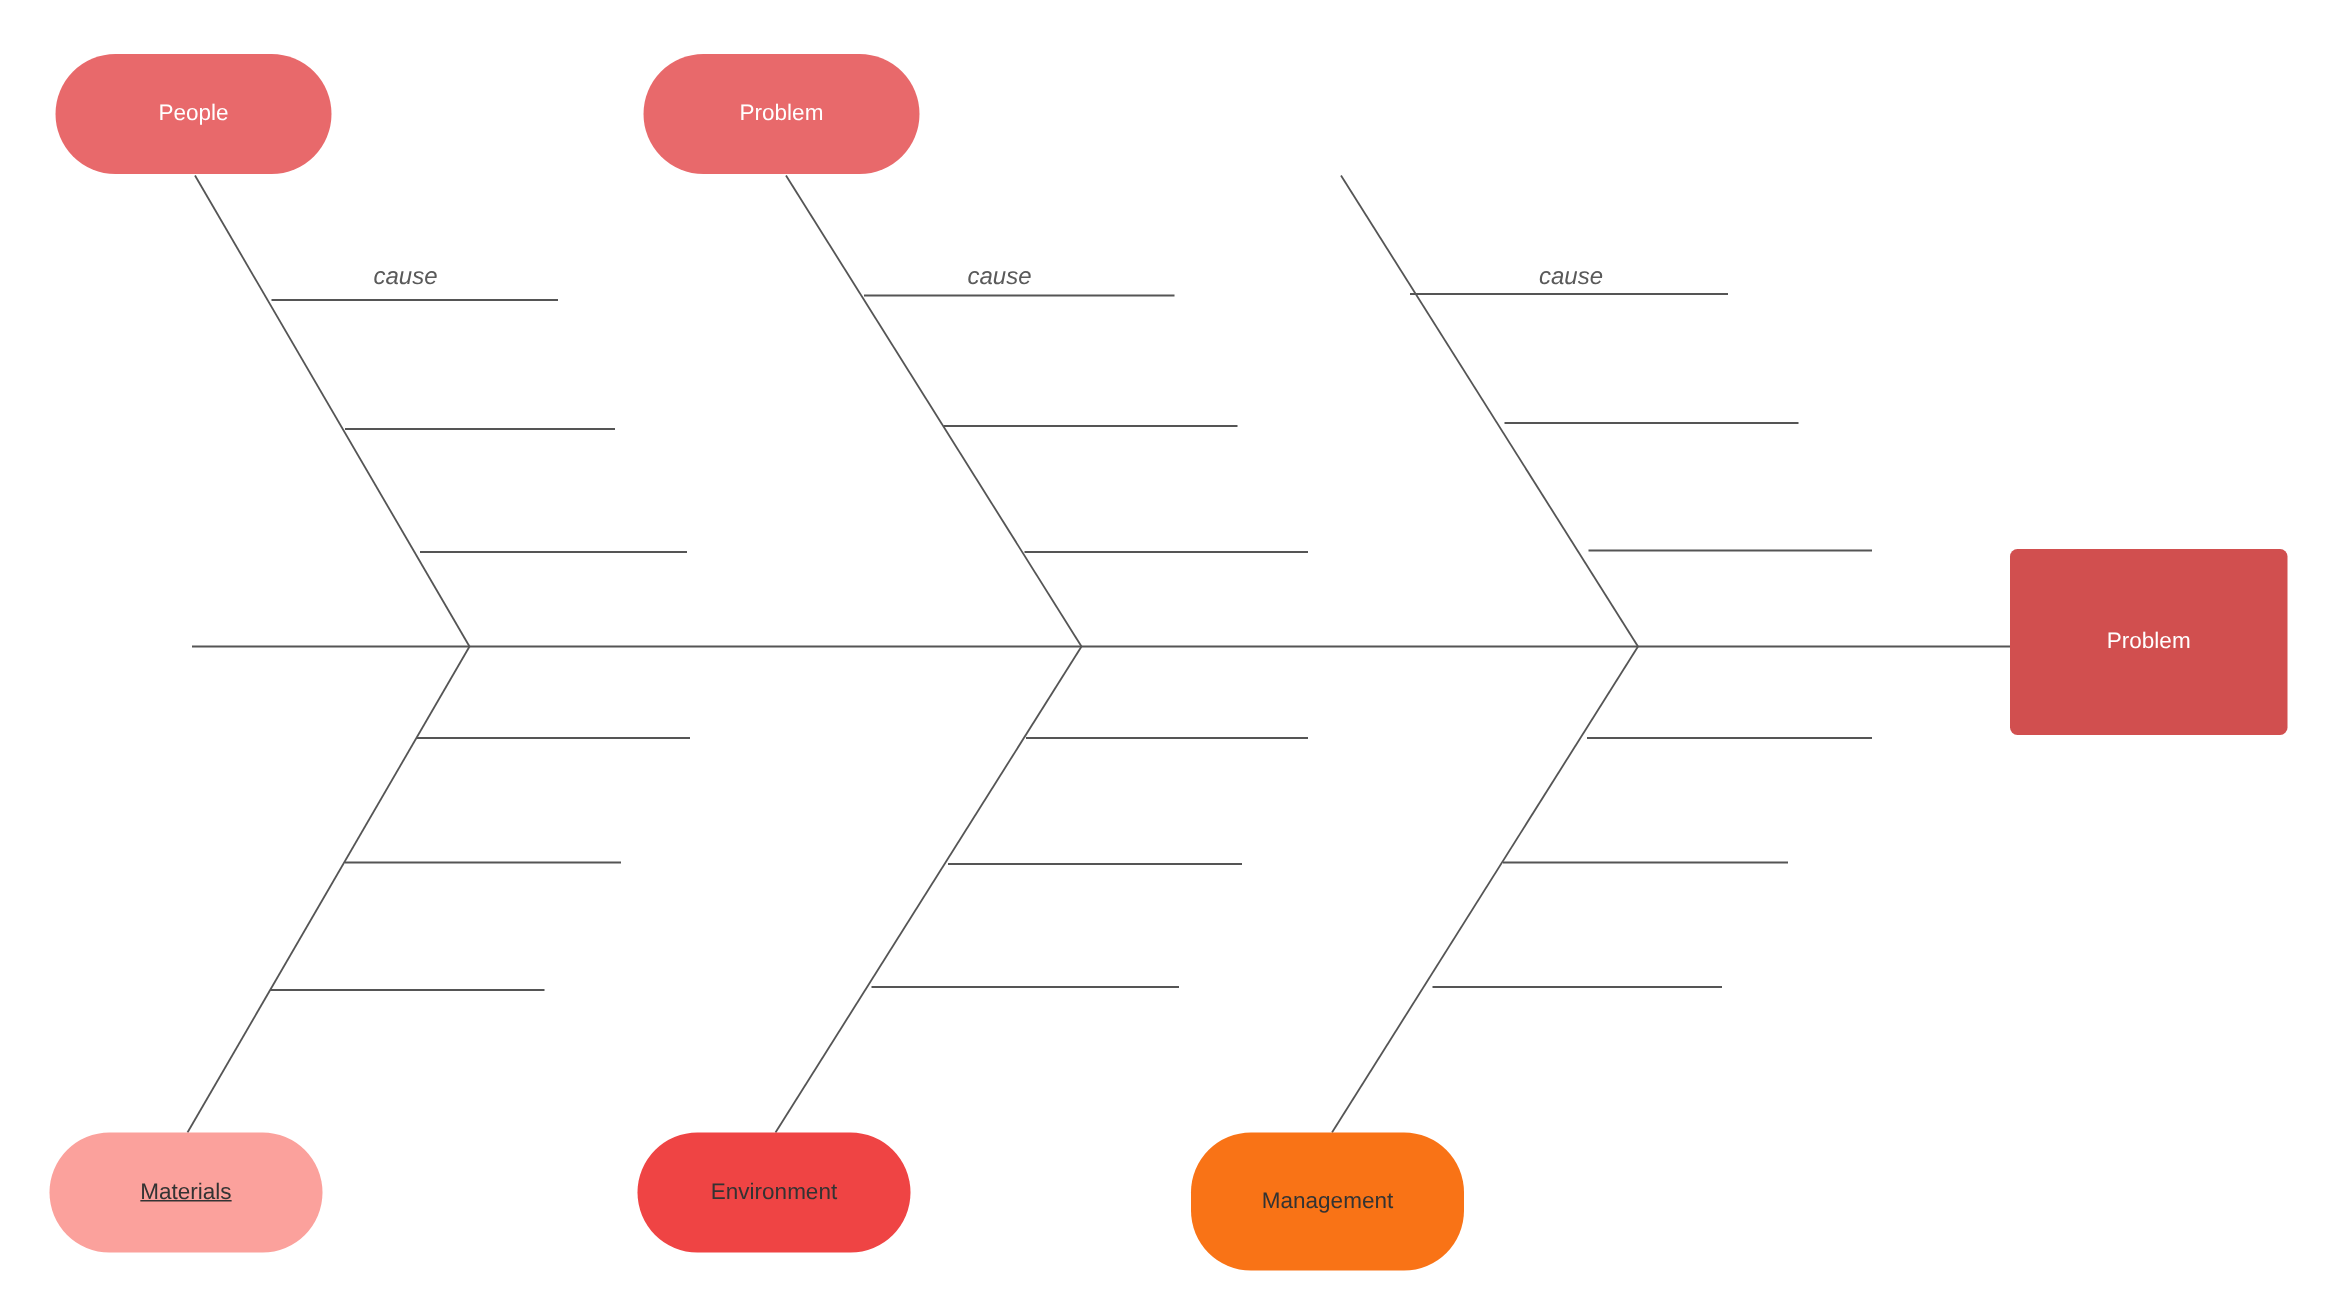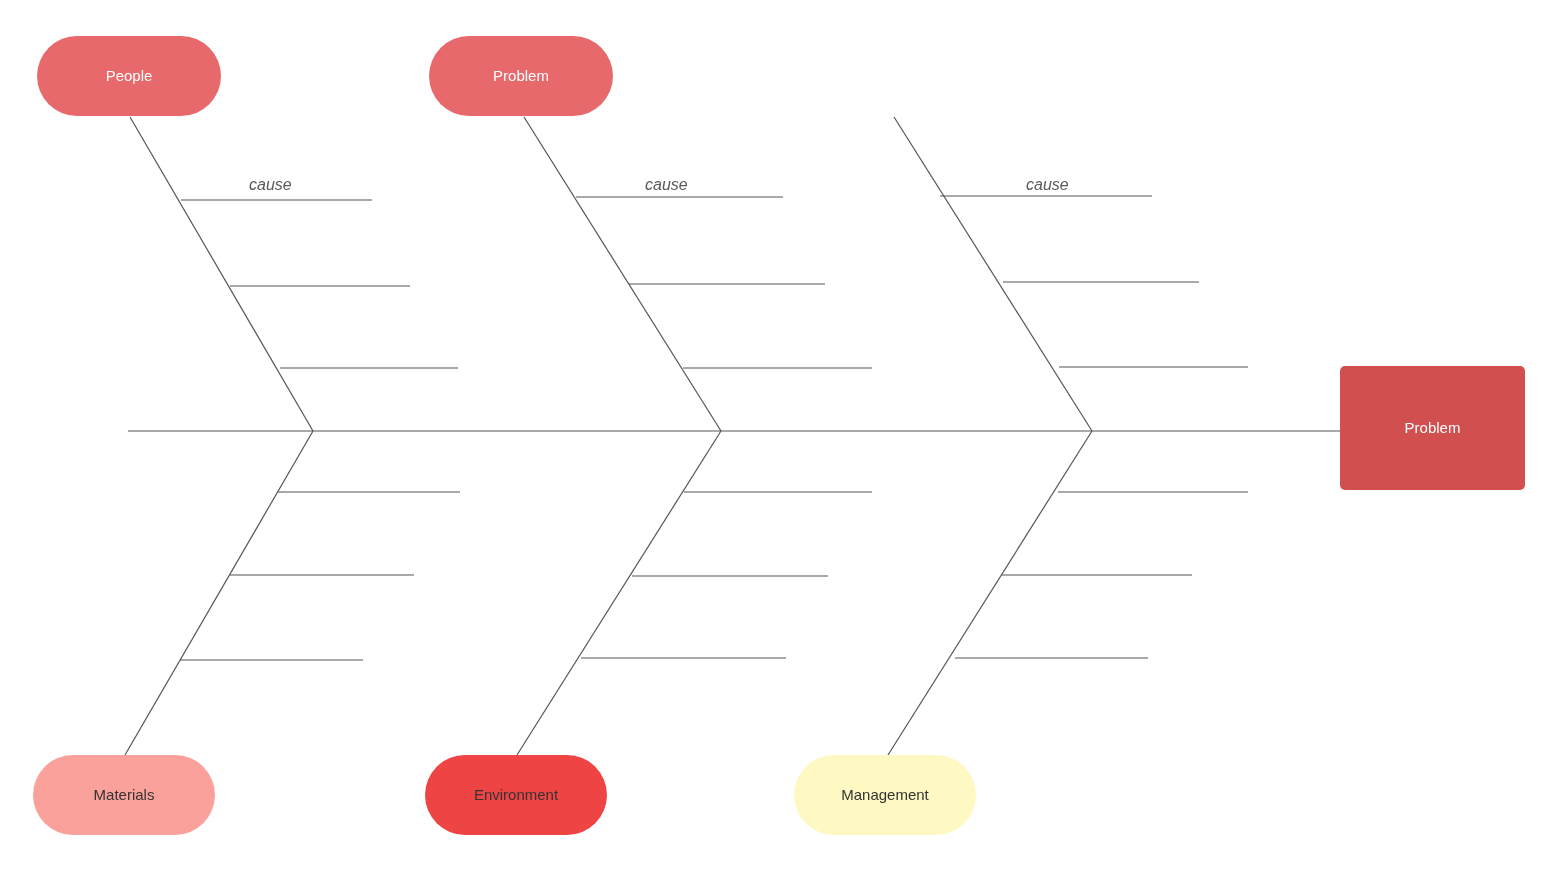--- a/index.html
+++ b/index.html
@@ -103,27 +103,27 @@
       </g>
   </svg>
 
   <div class="node pill-top" id="top-node-0" style="left: 37px; top: 36px; width: 184px; height: 80px; background: rgb(232, 105, 107); color: rgb(255, 255, 255);">
     <span>People</span>
   </div>
   <div class="node pill-top" id="top-node-1" style="left: 429px; top: 36px; width: 184px; height: 80px; background: rgb(232, 105, 107); color: rgb(255, 255, 255);">
     <span>Problem</span>
   </div>
 
-  <div class="node pill-bottom" id="bot-node-0" style="left: 33px; top: 755px; width: 182px; height: 80px; background: rgb(251, 161, 156); color: rgb(51, 51, 51);">
+  <div class="node pill-bottom" id="bot-node-0" style="left: 33px; top: 755px; width: 182px; height: 80px; background: rgb(251, 161, 156); color: rgb(51, 51, 51); text-decoration: underline;">
     <span>Materials</span>
   </div>
   <div class="node pill-bottom" id="bot-node-1" style="left: 425px; top: 755px; width: 182px; height: 80px; background: #ef4444; color: rgb(51, 51, 51);">
     <span>Environment</span>
   </div>
-  <div class="node pill-bottom" id="bot-node-2" style="left: 794px; top: 755px; width: 182px; height: 80px; background: #fef9c3; color: rgb(51, 51, 51);">
+  <div class="node pill-bottom" id="bot-node-2" style="left: 794px; top: 755px; width: 182px; height: 92px; background: #f97316; color: rgb(51, 51, 51);">
     <span>Management</span>
   </div>
 
   <div class="cause-label" id="cause-label-0" style="left: 249px; top: 176px;">
     <span>cause</span>
   </div>
   <div class="cause-label" id="cause-label-1" style="left: 645px; top: 176px;">
     <span>cause</span>
   </div>
   <div class="cause-label" id="cause-label-2" style="left: 1026px; top: 176px;">

